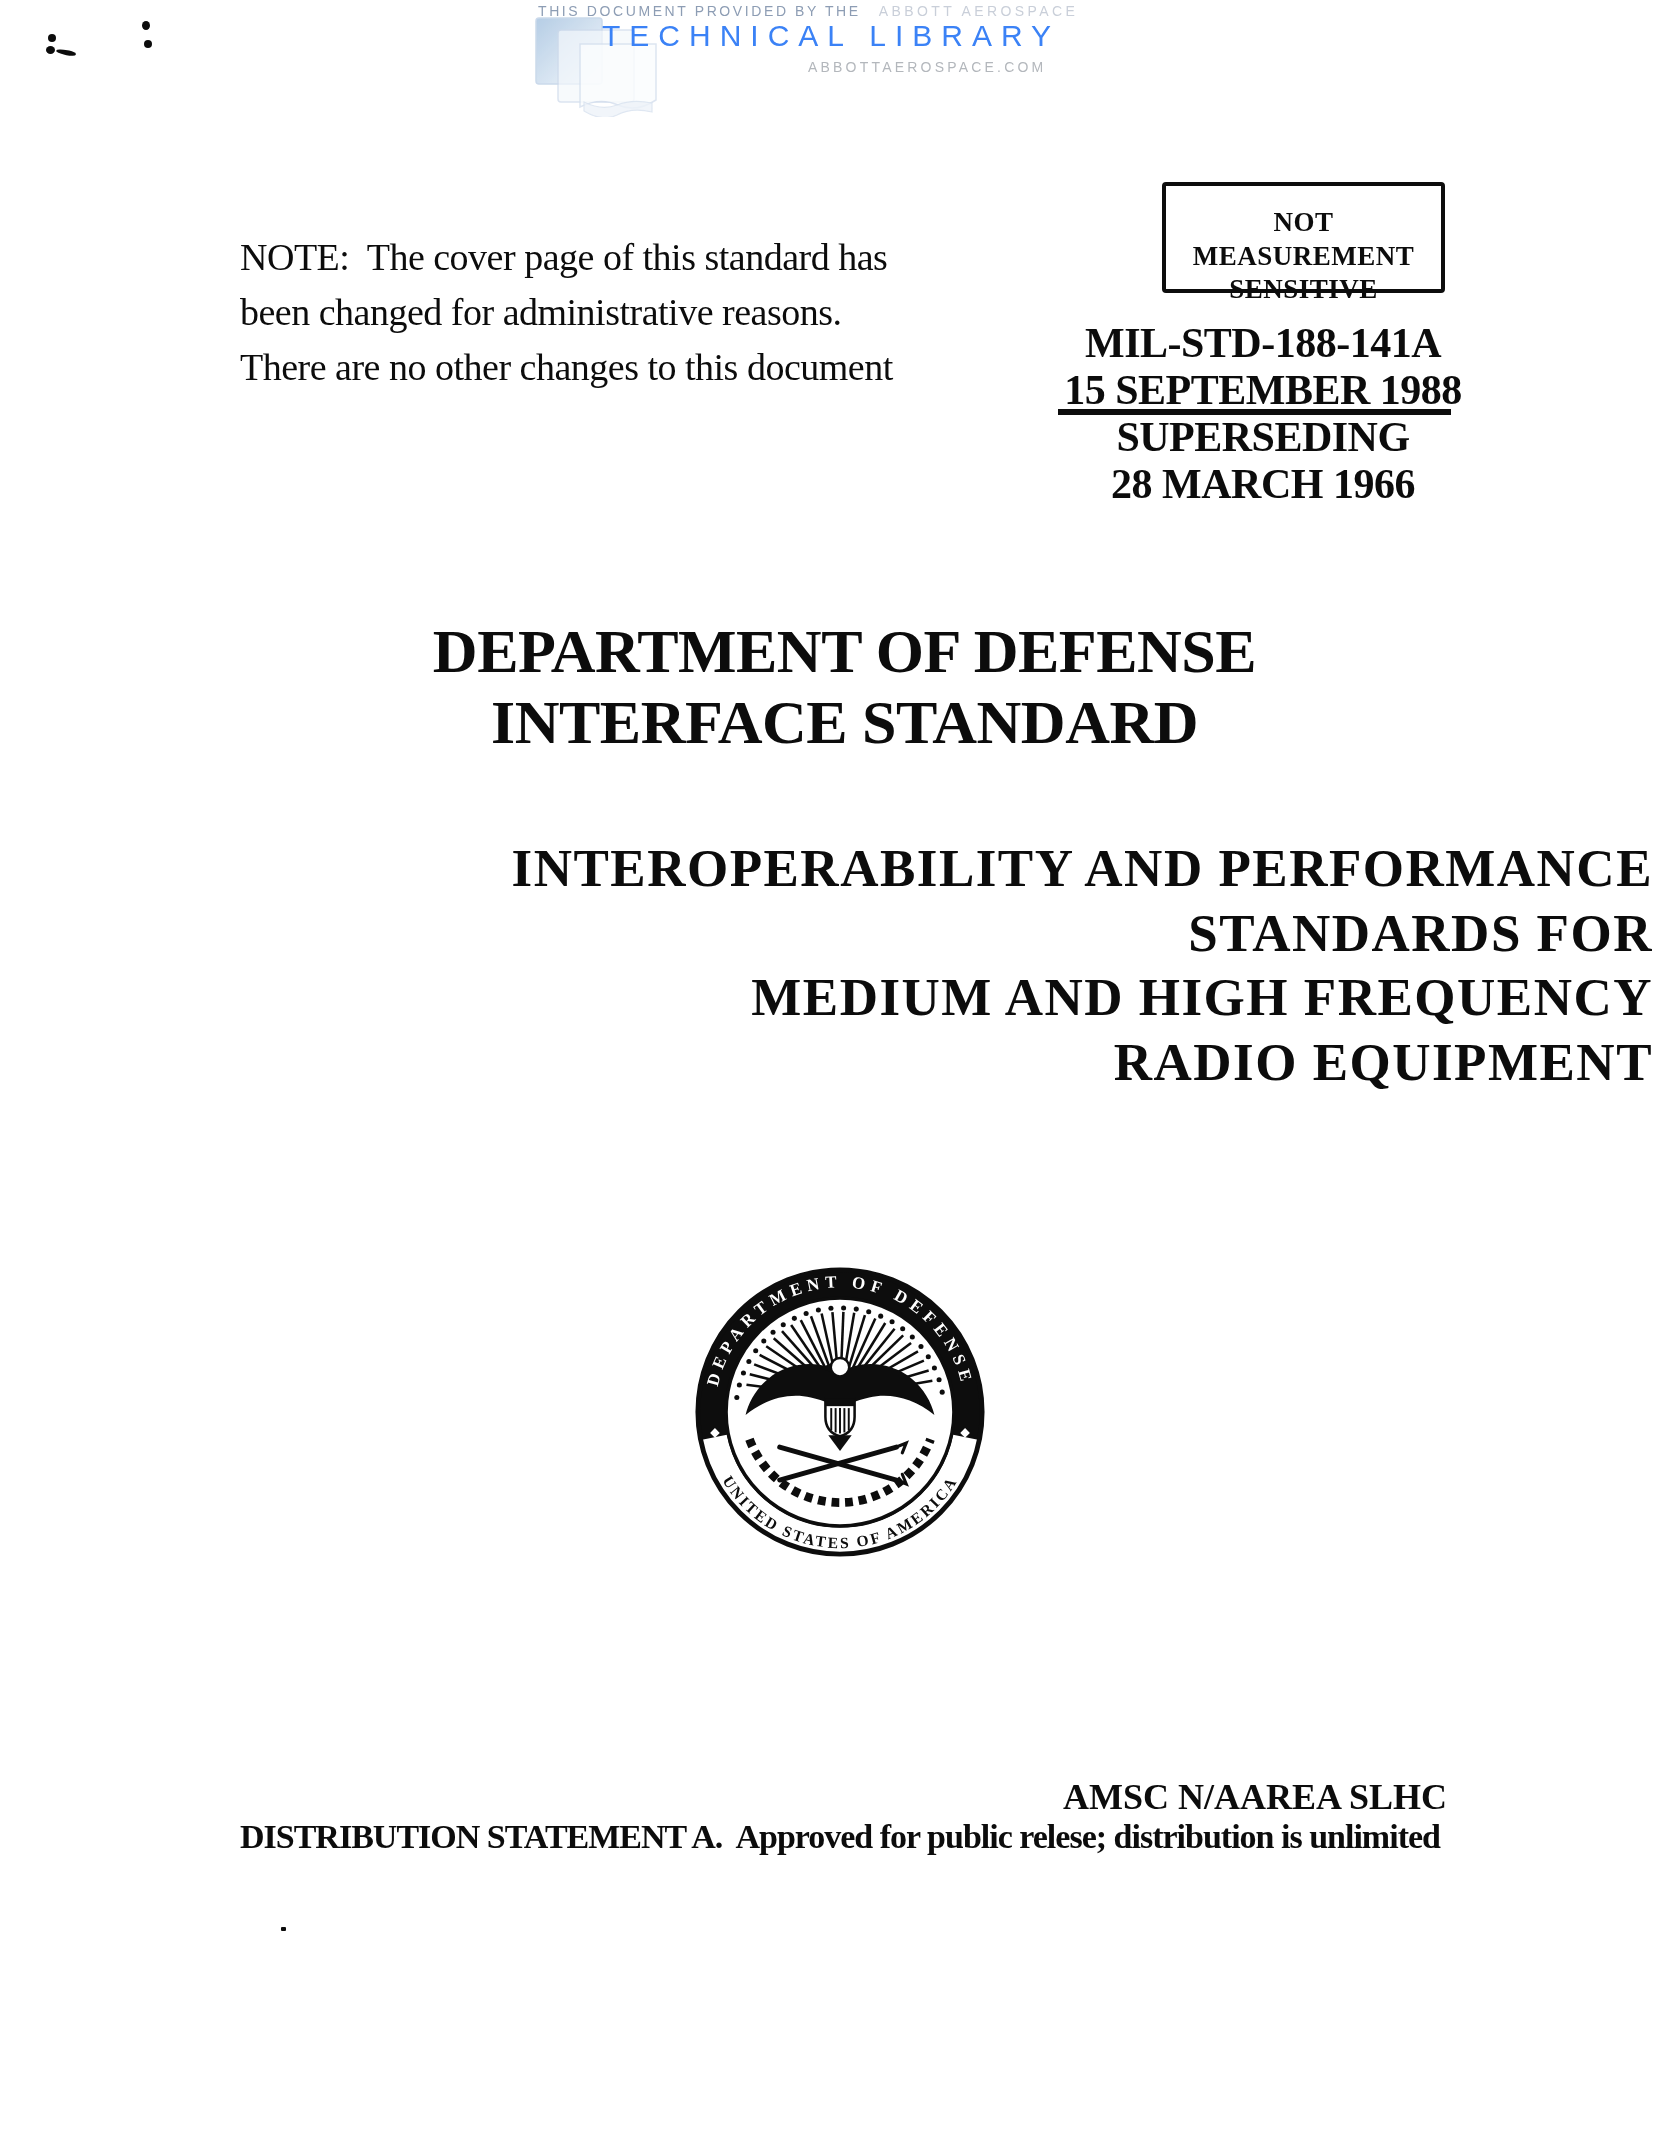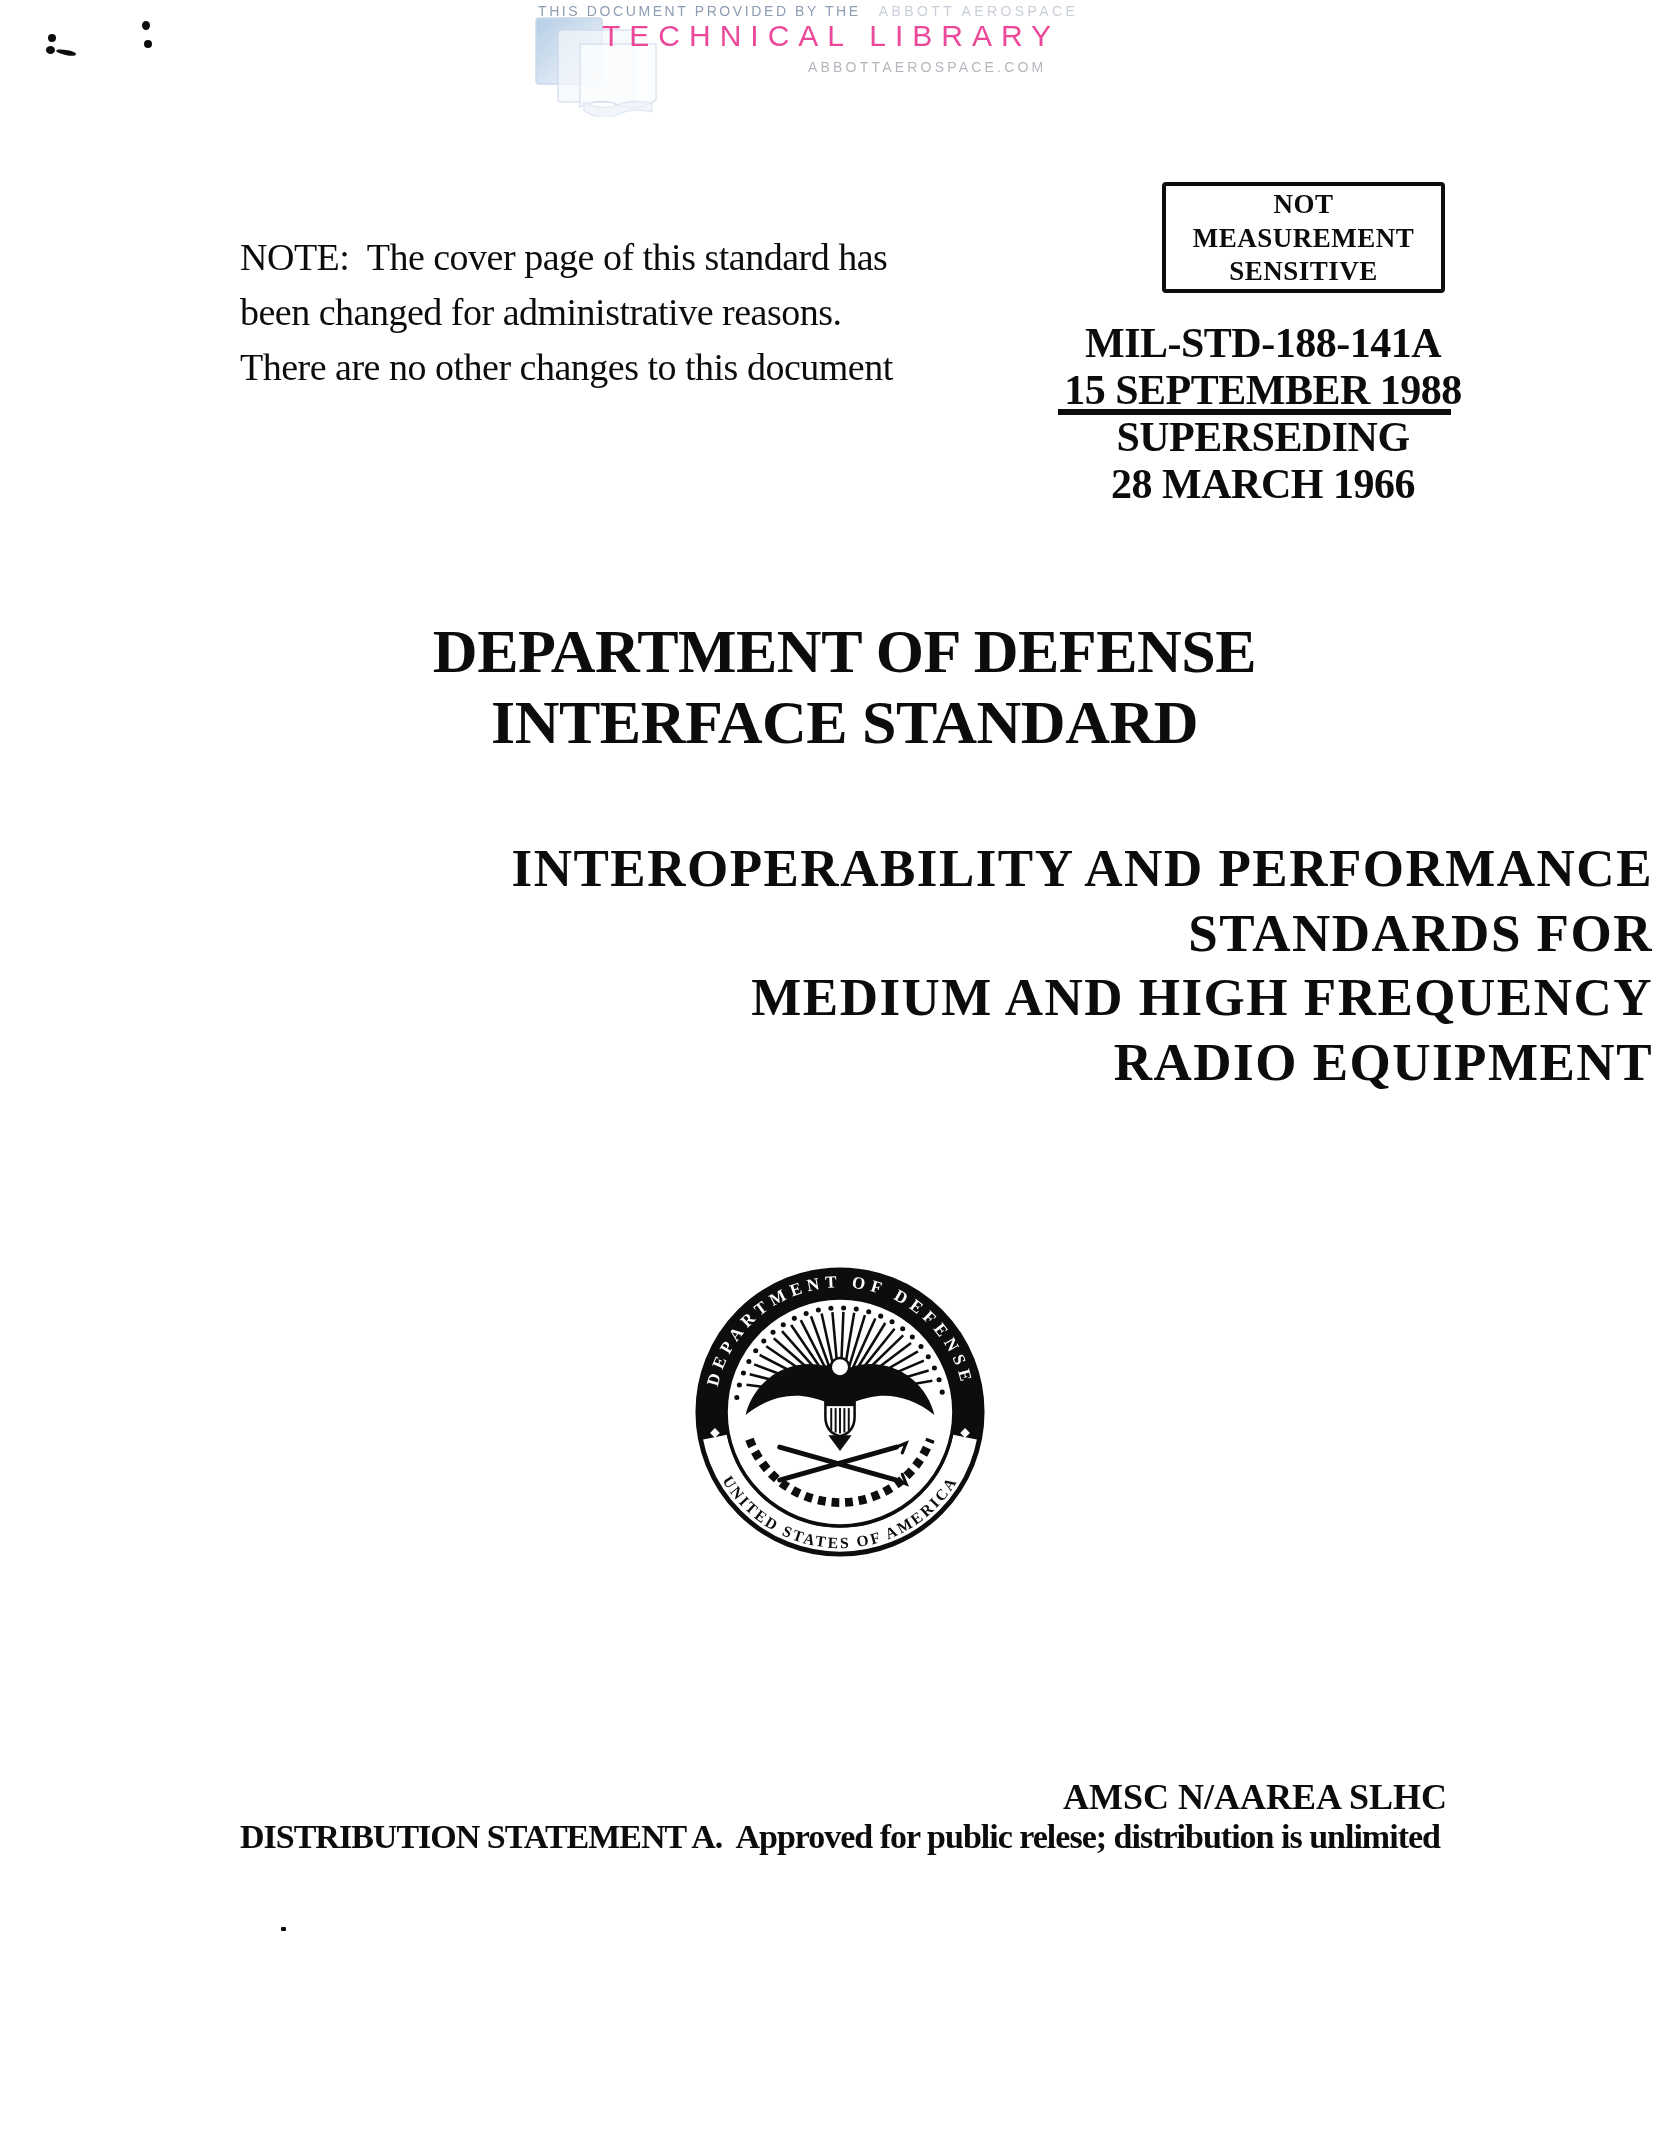--- a/index.html
+++ b/index.html
@@ -4,34 +4,34 @@
 <style>
   html,body{margin:0;padding:0;background:#9a9a9a;}
   .page{
     position:relative;width:1653px;height:2131px;background:#ffffff;
     overflow:hidden;font-family:"Liberation Serif",serif;color:#0c0c0c;
   }
   
   .wm{position:absolute;font-family:"Liberation Sans",sans-serif;white-space:nowrap;}
   .wm-line1{left:538px;top:3px;font-size:14px;letter-spacing:2.6px;color:#8d9db4;}
   .wm-line1 .org{color:#c9cfd9;letter-spacing:3.4px;margin-left:18px;}
-  .wm-line2{left:602px;top:19px;font-size:30px;letter-spacing:9px;color:#ec4899;}
+  .wm-line2{left:602px;top:19px;font-size:30px;letter-spacing:9px;color:#3b82f6;}
   .wm-line3{left:808px;top:59px;font-size:14px;letter-spacing:3.2px;color:#b3b7bc;}
   .wm-logo{position:absolute;left:534px;top:12px;}
   
   .dot{position:absolute;background:#0c0c0c;border-radius:50%;}
   .smudge{position:absolute;background:#0c0c0c;border-radius:60% 40% 50% 50%;transform:rotate(12deg);}
   
   .note{position:absolute;left:240px;top:230px;font-size:38px;line-height:55px;letter-spacing:-0.5px;}
   .note div{white-space:pre-wrap;}
   
   .sens-box{
     position:absolute;left:1162px;top:182px;width:283px;height:111px;
     border:4px solid #0d0d0d;border-radius:4px;box-sizing:border-box;
-    text-align:center;font-weight:bold;font-size:27px;line-height:33.5px;padding-top:2px;
+    text-align:center;font-weight:bold;font-size:27px;line-height:33.5px;padding-top:20px;
     letter-spacing:0.5px;
   }
   
   .desig{
     position:absolute;left:1048px;top:320px;width:430px;text-align:center;
     font-weight:bold;font-size:42px;line-height:47px;letter-spacing:-0.5px;white-space:nowrap;
   }
   .date-underline{position:absolute;left:1058px;top:409px;width:393px;height:6px;background:#0d0d0d;}
   
   .doc-title{

